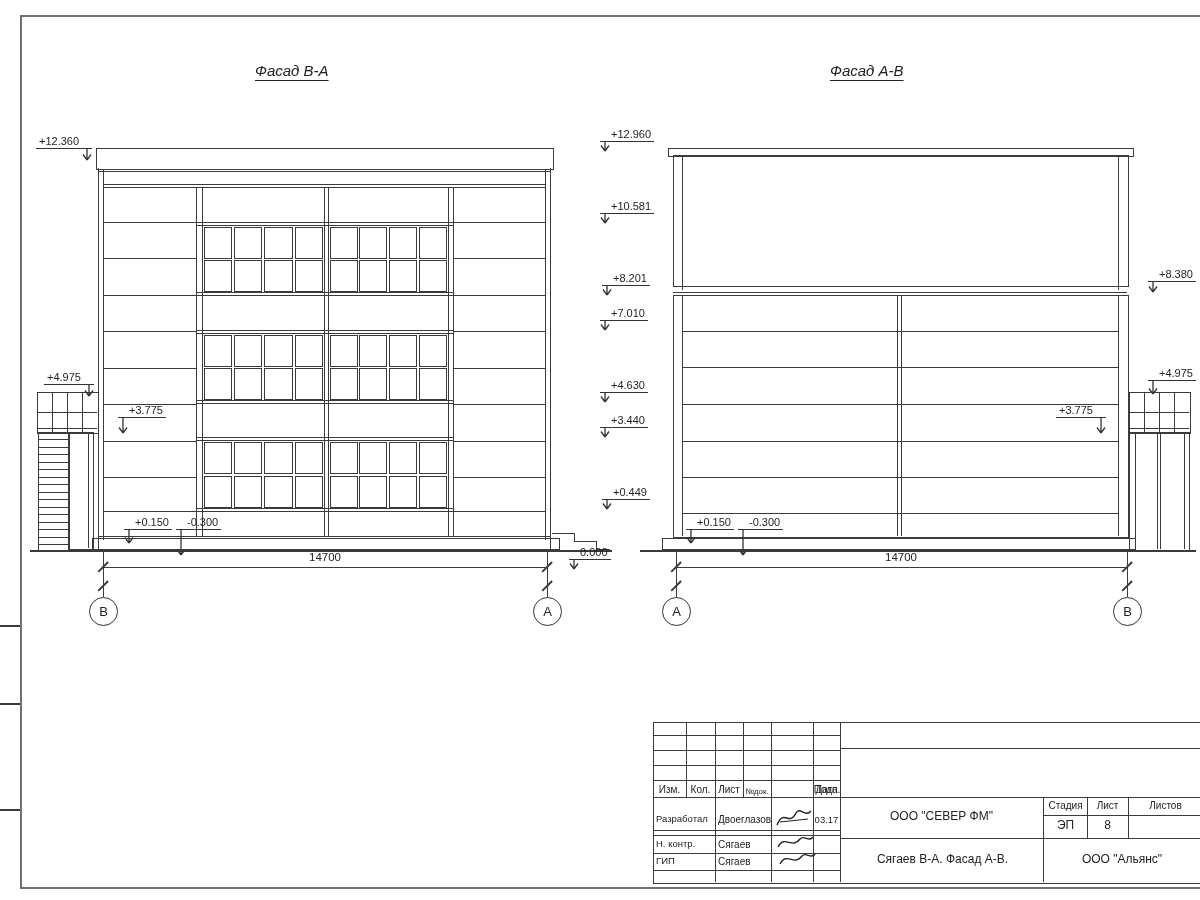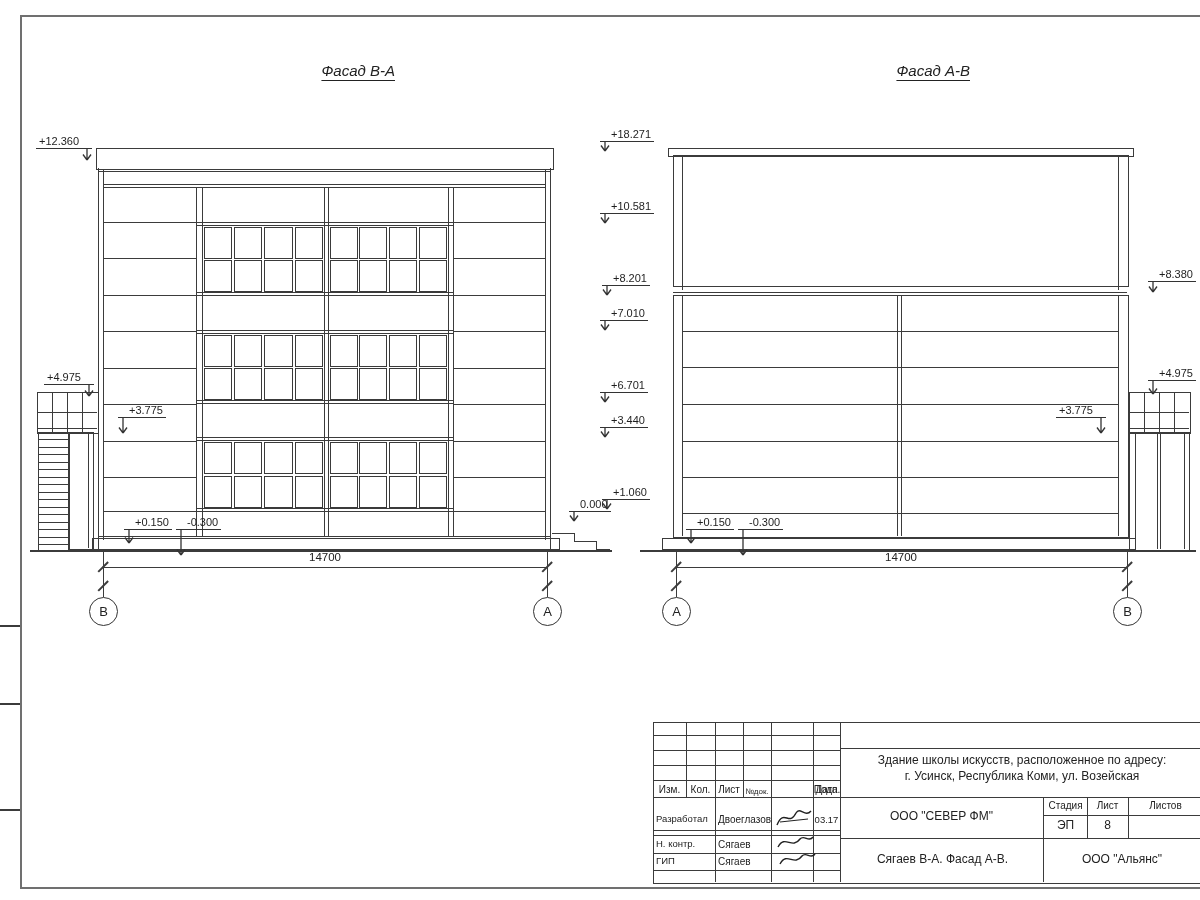--- a/index.html
+++ b/index.html
@@ -5,21 +5,21 @@
   html,body{margin:0;padding:0;background:#e8e8e8}
   .sheet{position:relative;width:1200px;height:900px;background:#fff;overflow:hidden;
          font-family:"Liberation Sans",sans-serif;color:#222}
   .frame{position:absolute;left:20px;top:15px;width:1200px;height:870px;border:2px solid #707070}
   .ln{position:absolute;background:#3b3b3b}
   .bx{position:absolute;border:1.2px solid #3b3b3b}
   .cell{position:absolute;border:1.8px solid #3a3a3a}
   .sl{position:absolute;background:#3b3b3b;transform:rotate(-45deg);transform-origin:center}
   .t{position:absolute;white-space:nowrap;line-height:1.15}
   .tc{text-align:center}
-  .view-title{font-size:15px;font-style:italic;text-decoration:underline;text-underline-offset:4px;width:140px;text-align:right}
+  .view-title{font-size:15px;font-style:italic;text-decoration:underline;text-underline-offset:4px;width:140px;text-align:left}
   .dim{font-size:11.5px;width:80px;text-align:center}
   .axis{position:absolute;width:27px;height:27px;border:1.3px solid #333;border-radius:50%;
         text-align:center;line-height:27px;font-size:13px;background:#fff}
   .elev{position:absolute;font-size:11px;color:#1e1e1e}
   .elev-t{display:inline-block;border-bottom:1.2px solid #333;padding:0 3px 1px 3px}
   .el .elev-t{padding-left:11px}
   .er .elev-t{padding-right:13px}
   .tb{font-size:10px}
   .tbs{font-size:8px}
   svg{position:absolute;overflow:visible}
@@ -240,43 +240,43 @@
       </svg></span>
   <span class="elev el" style="left:118px;top:404px"><span class="elev-t">+3.775</span><svg width="12" height="17" style="top: 100%; left: -1px;">
         <path d="M6 0 V15 M2 9.5 L6 15 M10 9.5 L6 15" stroke="#333" stroke-width="1.3" fill="none"></path>
       </svg></span>
   <span class="elev el" style="left:124px;top:516px"><span class="elev-t">+0.150</span><svg width="12" height="15" style="top: 100%; left: -1px;">
         <path d="M6 0 V13 M2 7.5 L6 13 M10 7.5 L6 13" stroke="#333" stroke-width="1.3" fill="none"></path>
       </svg></span>
   <span class="elev el" style="left:176px;top:516px"><span class="elev-t">-0.300</span><svg width="12" height="27" style="top: 100%; left: -1px;">
         <path d="M6 0 V25 M2 19.5 L6 25 M10 19.5 L6 25" stroke="#333" stroke-width="1.3" fill="none"></path>
       </svg></span>
-  <span class="elev el" style="left:569px;top:498px"><span class="elev-t">0.000</span><svg width="12" height="11" style="top: 100%; left: -1px;">
-        <path d="M6 0 V9 M2 3.5 L6 9 M10 3.5 L6 9" stroke="#333" stroke-width="1.3" fill="none"></path>
-      </svg></span>
-
-  <span class="elev el" style="left:600px;top:128px"><span class="elev-t">+18.271</span><svg width="12" height="11" style="top: 100%; left: -1px;">
+  <span class="elev el" style="left:569px;top:546px"><span class="elev-t">0.000</span><svg width="12" height="11" style="top: 100%; left: -1px;">
+        <path d="M6 0 V9 M2 3.5 L6 9 M10 3.5 L6 9" stroke="#333" stroke-width="1.3" fill="none"></path>
+      </svg></span>
+
+  <span class="elev el" style="left:600px;top:128px"><span class="elev-t">+12.960</span><svg width="12" height="11" style="top: 100%; left: -1px;">
         <path d="M6 0 V9 M2 3.5 L6 9 M10 3.5 L6 9" stroke="#333" stroke-width="1.3" fill="none"></path>
       </svg></span>
   <span class="elev el" style="left:600px;top:200px"><span class="elev-t">+10.581</span><svg width="12" height="11" style="top: 100%; left: -1px;">
         <path d="M6 0 V9 M2 3.5 L6 9 M10 3.5 L6 9" stroke="#333" stroke-width="1.3" fill="none"></path>
       </svg></span>
   <span class="elev el" style="left:602px;top:272px"><span class="elev-t">+8.201</span><svg width="12" height="11" style="top: 100%; left: -1px;">
         <path d="M6 0 V9 M2 3.5 L6 9 M10 3.5 L6 9" stroke="#333" stroke-width="1.3" fill="none"></path>
       </svg></span>
   <span class="elev el" style="left:600px;top:307px"><span class="elev-t">+7.010</span><svg width="12" height="11" style="top: 100%; left: -1px;">
         <path d="M6 0 V9 M2 3.5 L6 9 M10 3.5 L6 9" stroke="#333" stroke-width="1.3" fill="none"></path>
       </svg></span>
-  <span class="elev el" style="left:600px;top:379px"><span class="elev-t">+6.701</span><svg width="12" height="11" style="top: 100%; left: -1px;">
+  <span class="elev el" style="left:600px;top:379px"><span class="elev-t">+4.630</span><svg width="12" height="11" style="top: 100%; left: -1px;">
         <path d="M6 0 V9 M2 3.5 L6 9 M10 3.5 L6 9" stroke="#333" stroke-width="1.3" fill="none"></path>
       </svg></span>
   <span class="elev el" style="left:600px;top:414px"><span class="elev-t">+3.440</span><svg width="12" height="11" style="top: 100%; left: -1px;">
         <path d="M6 0 V9 M2 3.5 L6 9 M10 3.5 L6 9" stroke="#333" stroke-width="1.3" fill="none"></path>
       </svg></span>
-  <span class="elev el" style="left:602px;top:486px"><span class="elev-t">+1.060</span><svg width="12" height="11" style="top: 100%; left: -1px;">
+  <span class="elev el" style="left:602px;top:486px"><span class="elev-t">+0.449</span><svg width="12" height="11" style="top: 100%; left: -1px;">
         <path d="M6 0 V9 M2 3.5 L6 9 M10 3.5 L6 9" stroke="#333" stroke-width="1.3" fill="none"></path>
       </svg></span>
 
   <span class="elev el" style="left:1148px;top:268px"><span class="elev-t">+8.380</span><svg width="12" height="12" style="top: 100%; left: -1px;">
         <path d="M6 0 V10 M2 4.5 L6 10 M10 4.5 L6 10" stroke="#333" stroke-width="1.3" fill="none"></path>
       </svg></span>
   <span class="elev el" style="left:1148px;top:367px"><span class="elev-t">+4.975</span><svg width="12" height="15" style="top: 100%; left: -1px;">
         <path d="M6 0 V13 M2 7.5 L6 13 M10 7.5 L6 13" stroke="#333" stroke-width="1.3" fill="none"></path>
       </svg></span>
   <span class="elev er" style="left:1056px;top:404px"><span class="elev-t">+3.775</span><svg width="12" height="17" style="top: 100%; right: -1px;">
@@ -290,22 +290,20 @@
       </svg></span>
 
   <span class="t dim" style="left:285px;top:551px">14700</span>
   <span class="t dim" style="left:861px;top:551px">14700</span>
 
   <div class="axis" style="left:89px;top:597px"><span>В</span></div>
   <div class="axis" style="left:533px;top:597px"><span>А</span></div>
   <div class="axis" style="left:662px;top:597px"><span>А</span></div>
   <div class="axis" style="left:1113px;top:597px"><span>В</span></div>
 
-  <span class="t tc" style="left:848px;top:754px;width:348px;font-size:12px">Здание школы искусств, расположенное по адресу:</span>
-  <span class="t tc" style="left:848px;top:770px;width:348px;font-size:12px">г. Усинск, Республика Коми, ул. Возейская</span>
 
   <span class="t tc tb" style="left:653px;top:784px;width:33px">Изм.</span>
   <span class="t tc tb" style="left:686px;top:784px;width:29px">Кол.</span>
   <span class="t tc tb" style="left:715px;top:784px;width:28px">Лист</span>
   <span class="t tc tbs" style="left:743px;top:787px;width:28px">№док.</span>
   <span class="t tc tb" style="left:806px;top:784px;width:42px">Подп.</span>
   <span class="t tc tb" style="left:813px;top:784px;width:27px">Дата</span>
 
   <span class="t" style="left:656px;top:814px;font-size:9.5px">Разработал</span>
   <span class="t" style="left:718px;top:814px;font-size:10px">Двоеглазов</span>

